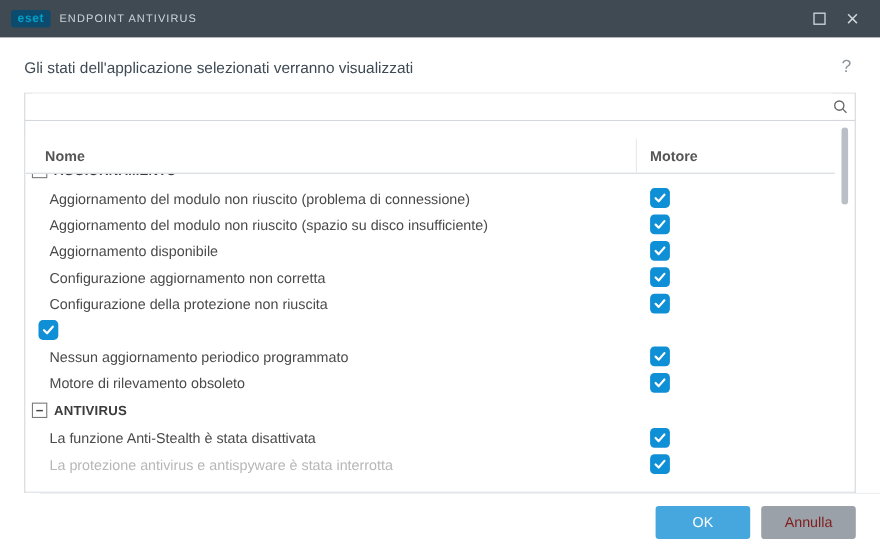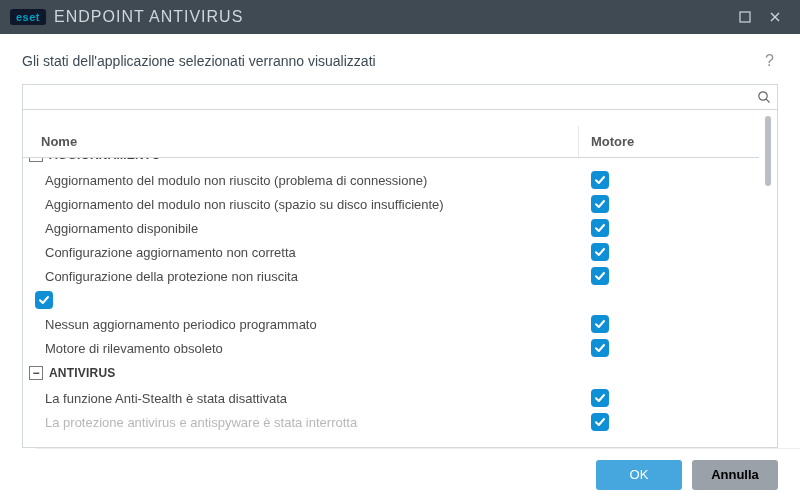--- a/index.html
+++ b/index.html
@@ -1,22 +1,22 @@
 <!DOCTYPE html>
 <html><head>
 <meta charset="utf-8">
 <style>
   * { box-sizing: border-box; margin: 0; padding: 0; }
   html, body { width: 800px; height: 500px; overflow: hidden; font-family: "Segoe UI", Arial, sans-serif; font-size: 13px; color: #333; }
   .window { width: 800px; height: 500px; background: #fff; display: flex; flex-direction: column; }
 
   .titlebar { background: #404a53; color: #fff; height: 34px; display: flex; align-items: center; padding: 0 10px; }
   .titlebar .brand { display: flex; align-items: center; gap: 8px; }
-  .titlebar .brand-logo { background: #0f172a; color: #00a0c6; font-weight: 700; font-size: 11px; padding: 2px 6px; border-radius: 3px; letter-spacing: 0.5px; }
-  .titlebar .brand-name { color: #cfd6dc; font-size: 16px; letter-spacing: 1px; font-weight: 300; }
+  .titlebar .brand-logo { background: #0c4a6e; color: #00a0c6; font-weight: 700; font-size: 11px; padding: 2px 6px; border-radius: 3px; letter-spacing: 0.5px; }
+  .titlebar .brand-name { color: #cfd6dc; font-size: 10px; letter-spacing: 1px; font-weight: 300; }
   .titlebar .spacer { flex: 1; }
   .titlebar .win-btn { width: 30px; height: 34px; display: flex; align-items: center; justify-content: center; color: #cfd6dc; cursor: pointer; }
 
   .header { padding: 14px 22px 10px 22px; display: flex; align-items: center; }
   .header h1 { font-size: 14px; font-weight: 400; color: #3e4a54; flex: 1; }
   .help { color: #8a949c; font-size: 16px; cursor: pointer; padding: 4px; }
 
   .content { flex: 1; padding: 0 22px; display: flex; flex-direction: column; overflow: hidden; }
 
   .searchbar { border: 1px solid #d4d8dc; height: 26px; display: flex; align-items: center; padding: 0 6px; }
@@ -39,21 +39,21 @@
 
   .chk { width: 18px; height: 18px; border-radius: 4px; background: #0e8fd6; display: flex; align-items: center; justify-content: center; cursor: pointer; }
   .chk svg { display: block; }
 
   .vscroll-track { width: 10px; margin: 6px 4px; border-radius: 5px; background: transparent; display: flex; flex-direction: column; }
   .vscroll-thumb { width: 6px; margin: 0 auto; height: 70px; background: #b9bfc4; border-radius: 3px; }
 
   .footer { height: 52px; display: flex; align-items: center; justify-content: flex-end; gap: 10px; padding: 0 22px; border-top: 1px solid #eceef0; margin-left: 36px; }
   .btn { min-width: 86px; height: 30px; border: none; border-radius: 3px; font-size: 13px; cursor: pointer; padding: 0 16px; }
   .btn-primary { background: #46a7de; color: #fff; }
-  .btn-secondary { background: #9aa1a8; color: #000000; font-weight: bold; }
+  .btn-secondary { background: #9aa1a8; color: #7f1d1d; }
 </style>
 </head>
 <body>
 
 <div class="window">
 
   <div class="titlebar">
     <div class="brand">
       <span class="brand-logo">eset</span>
       <span class="brand-name">ENDPOINT ANTIVIRUS</span>

